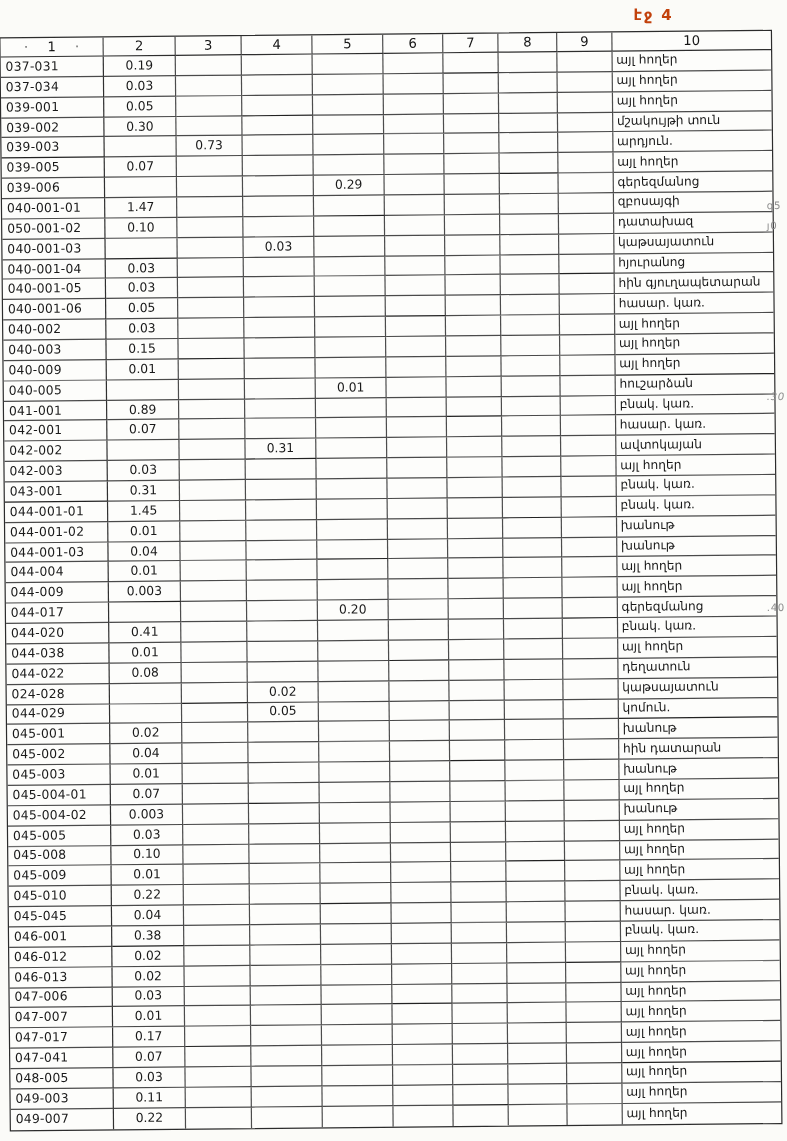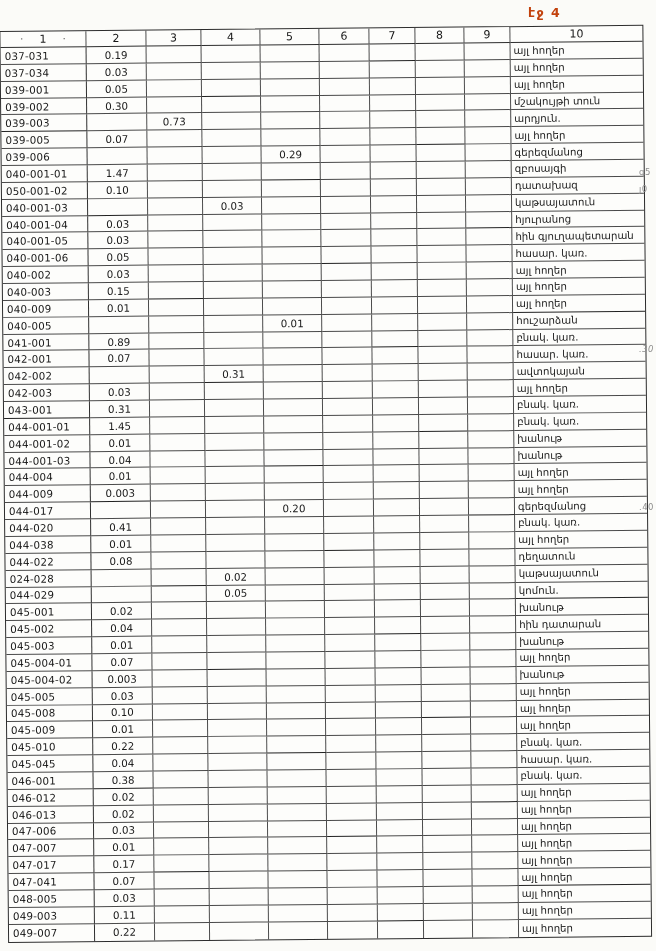--- a/index.html
+++ b/index.html
@@ -607,15 +607,15 @@
       <div class="cell val"></div>
       <div class="cell val"></div>
       <div class="cell val"></div>
       <div class="cell landuse last">այլ հողեր</div>
     </div>
 </div>
 
 <div id="margin-notes">
     <span class="margin-note" style="top: 146px;">գ5</span>
     <span class="margin-note" style="top: 163px; text-align: center;">յ0</span>
-    <span class="margin-note" style="top: 323px; font-style: italic;">.30</span>
+    <span class="margin-note" style="top: 305px; font-style: italic;">.30</span>
     <span class="margin-note" style="top: 481px;">.40</span>
   </div>
 
 </body></html>

